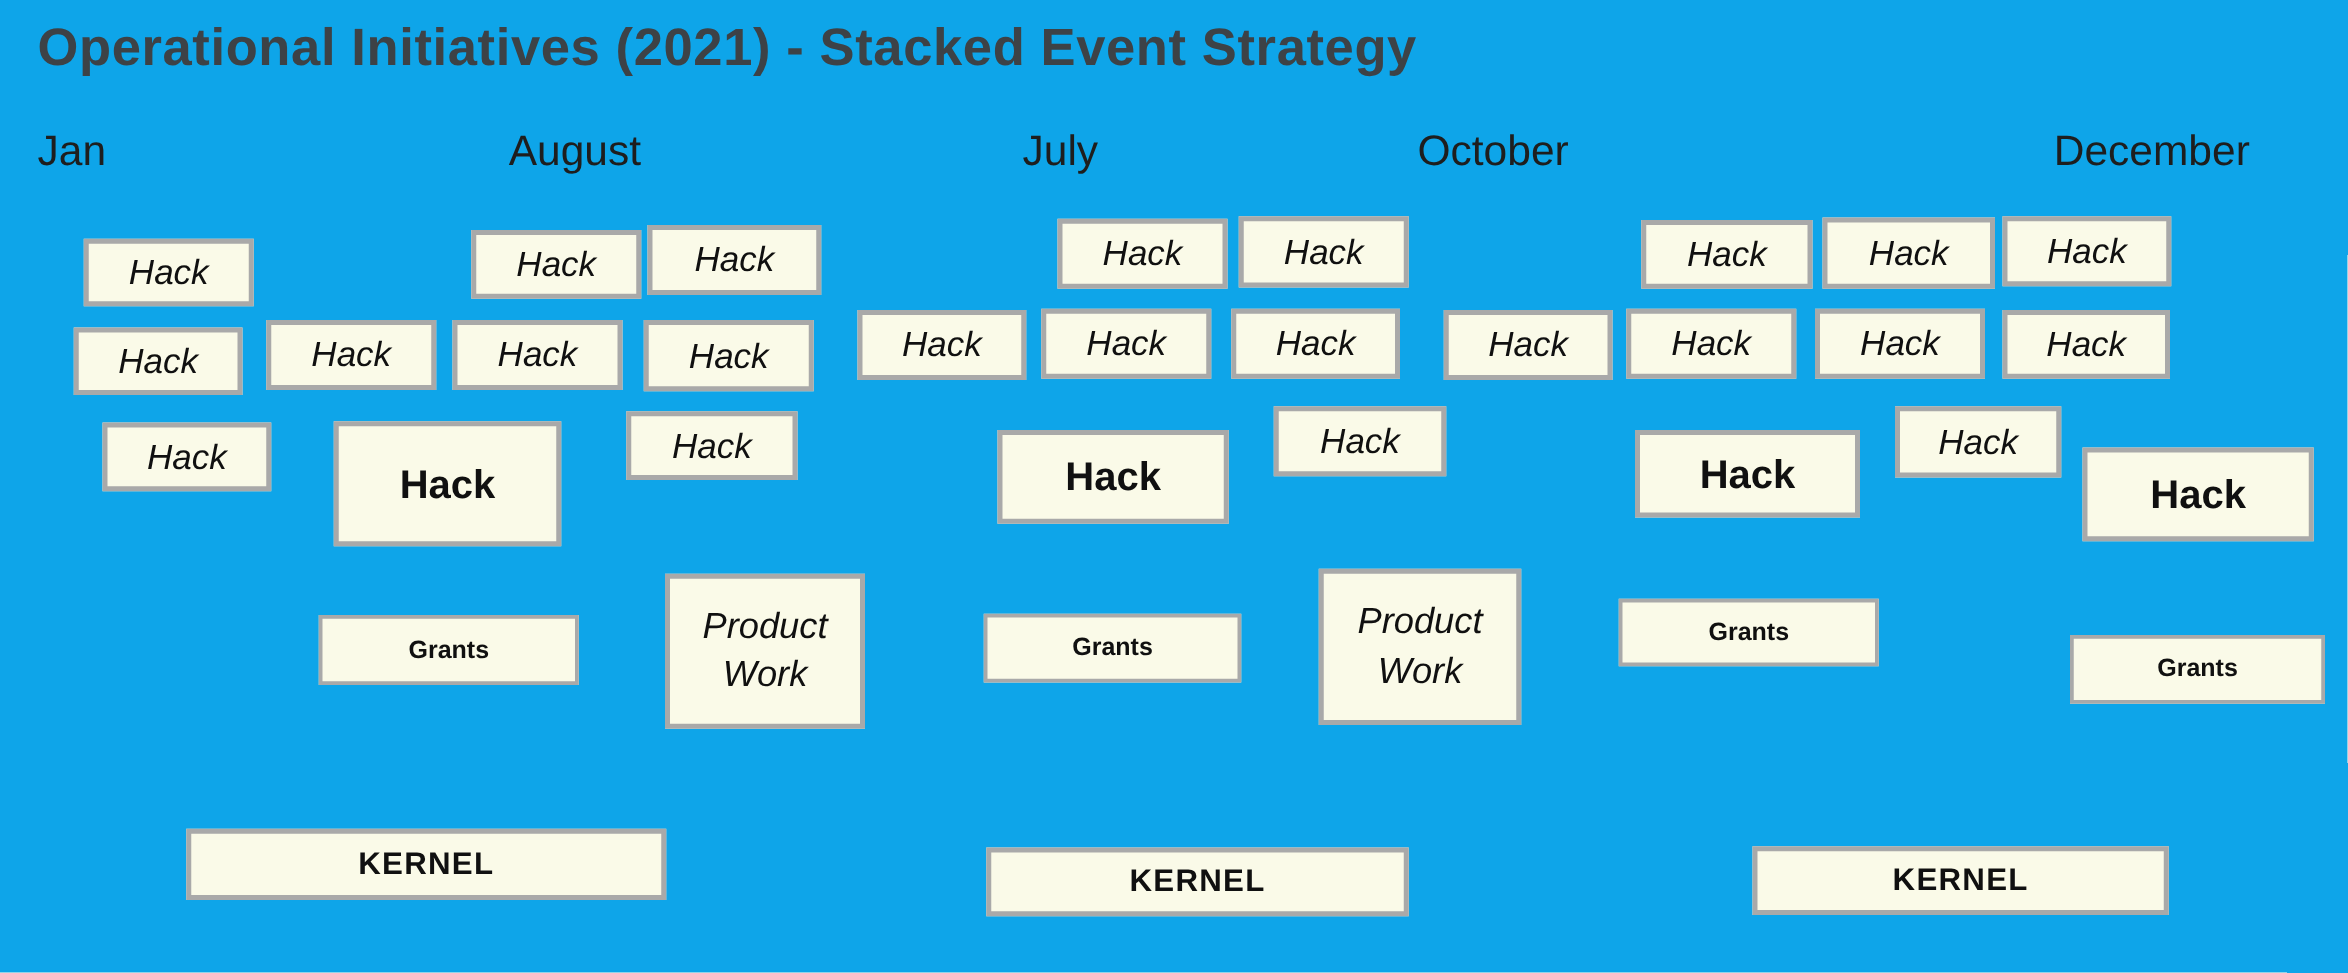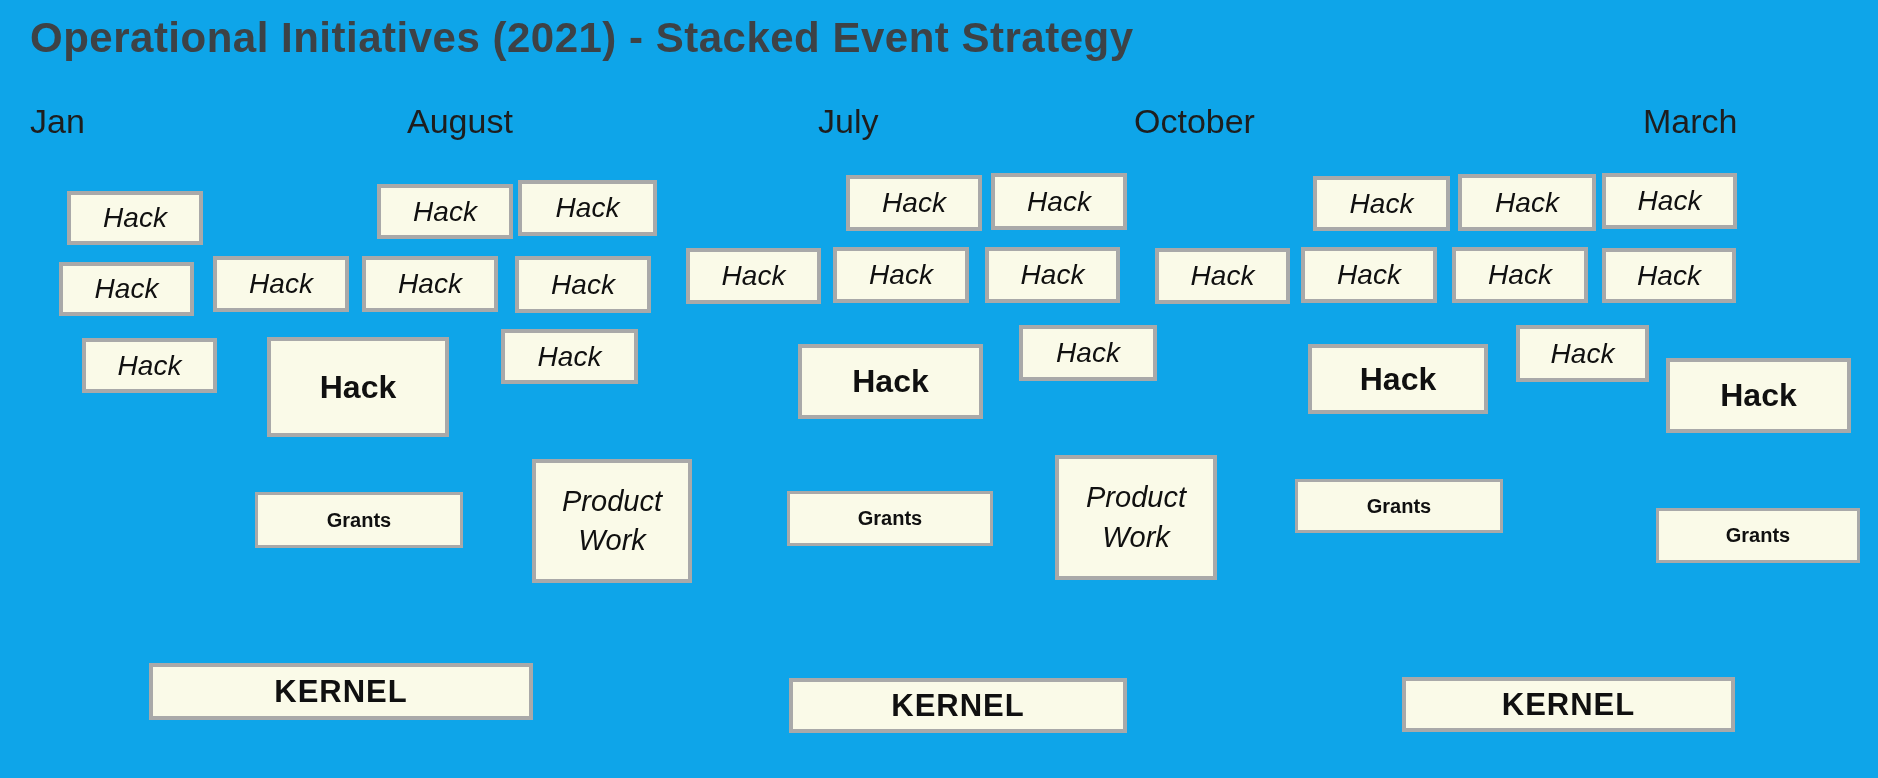--- a/index.html
+++ b/index.html
@@ -60,38 +60,38 @@
     border-width: 3px;
   }
   .product {
     font-style: italic;
     font-size: 29px;
     line-height: 1.35;
     padding: 0 6px;
   }
   .kernel {
     font-weight: 700;
-    font-size: 31px;
+    font-size: 25px;
     letter-spacing: 1px;
   }
 </style>
 </head>
 <body>
 
 <div id="canvas">
 
   <div id="title">Operational Initiatives (2021) - Stacked Event Strategy</div>
 
   <div>
 
   <div class="month" style="left: 30px; position: absolute;">Jan</div>
       <div class="month" style="left: 407px; position: absolute;">August</div>
       <div class="month" style="left: 818px; position: absolute;">July</div>
       <div class="month" style="left: 1134px; position: absolute;">October</div>
-      <div class="month" style="left: 1643px; position: absolute;">March</div>
+      <div class="month" style="left: 1643px; position: absolute;">December</div>
     </div>
 
   <div>
 
   <div class="box hack-small" style="left: 67px; top: 191px; width: 136px; height: 54px;">Hack</div>
       <div class="box hack-small" style="left: 59px; top: 262px; width: 135px; height: 54px;">Hack</div>
       <div class="box hack-small" style="left: 213px; top: 256px; width: 136px; height: 56px;">Hack</div>
       <div class="box hack-small" style="left: 82px; top: 338px; width: 135px; height: 55px;">Hack</div>
       <div class="box hack-small" style="left: 377px; top: 184px; width: 136px; height: 55px;">Hack</div>
       <div class="box hack-small" style="left: 518px; top: 180px; width: 139px; height: 56px;">Hack</div>

